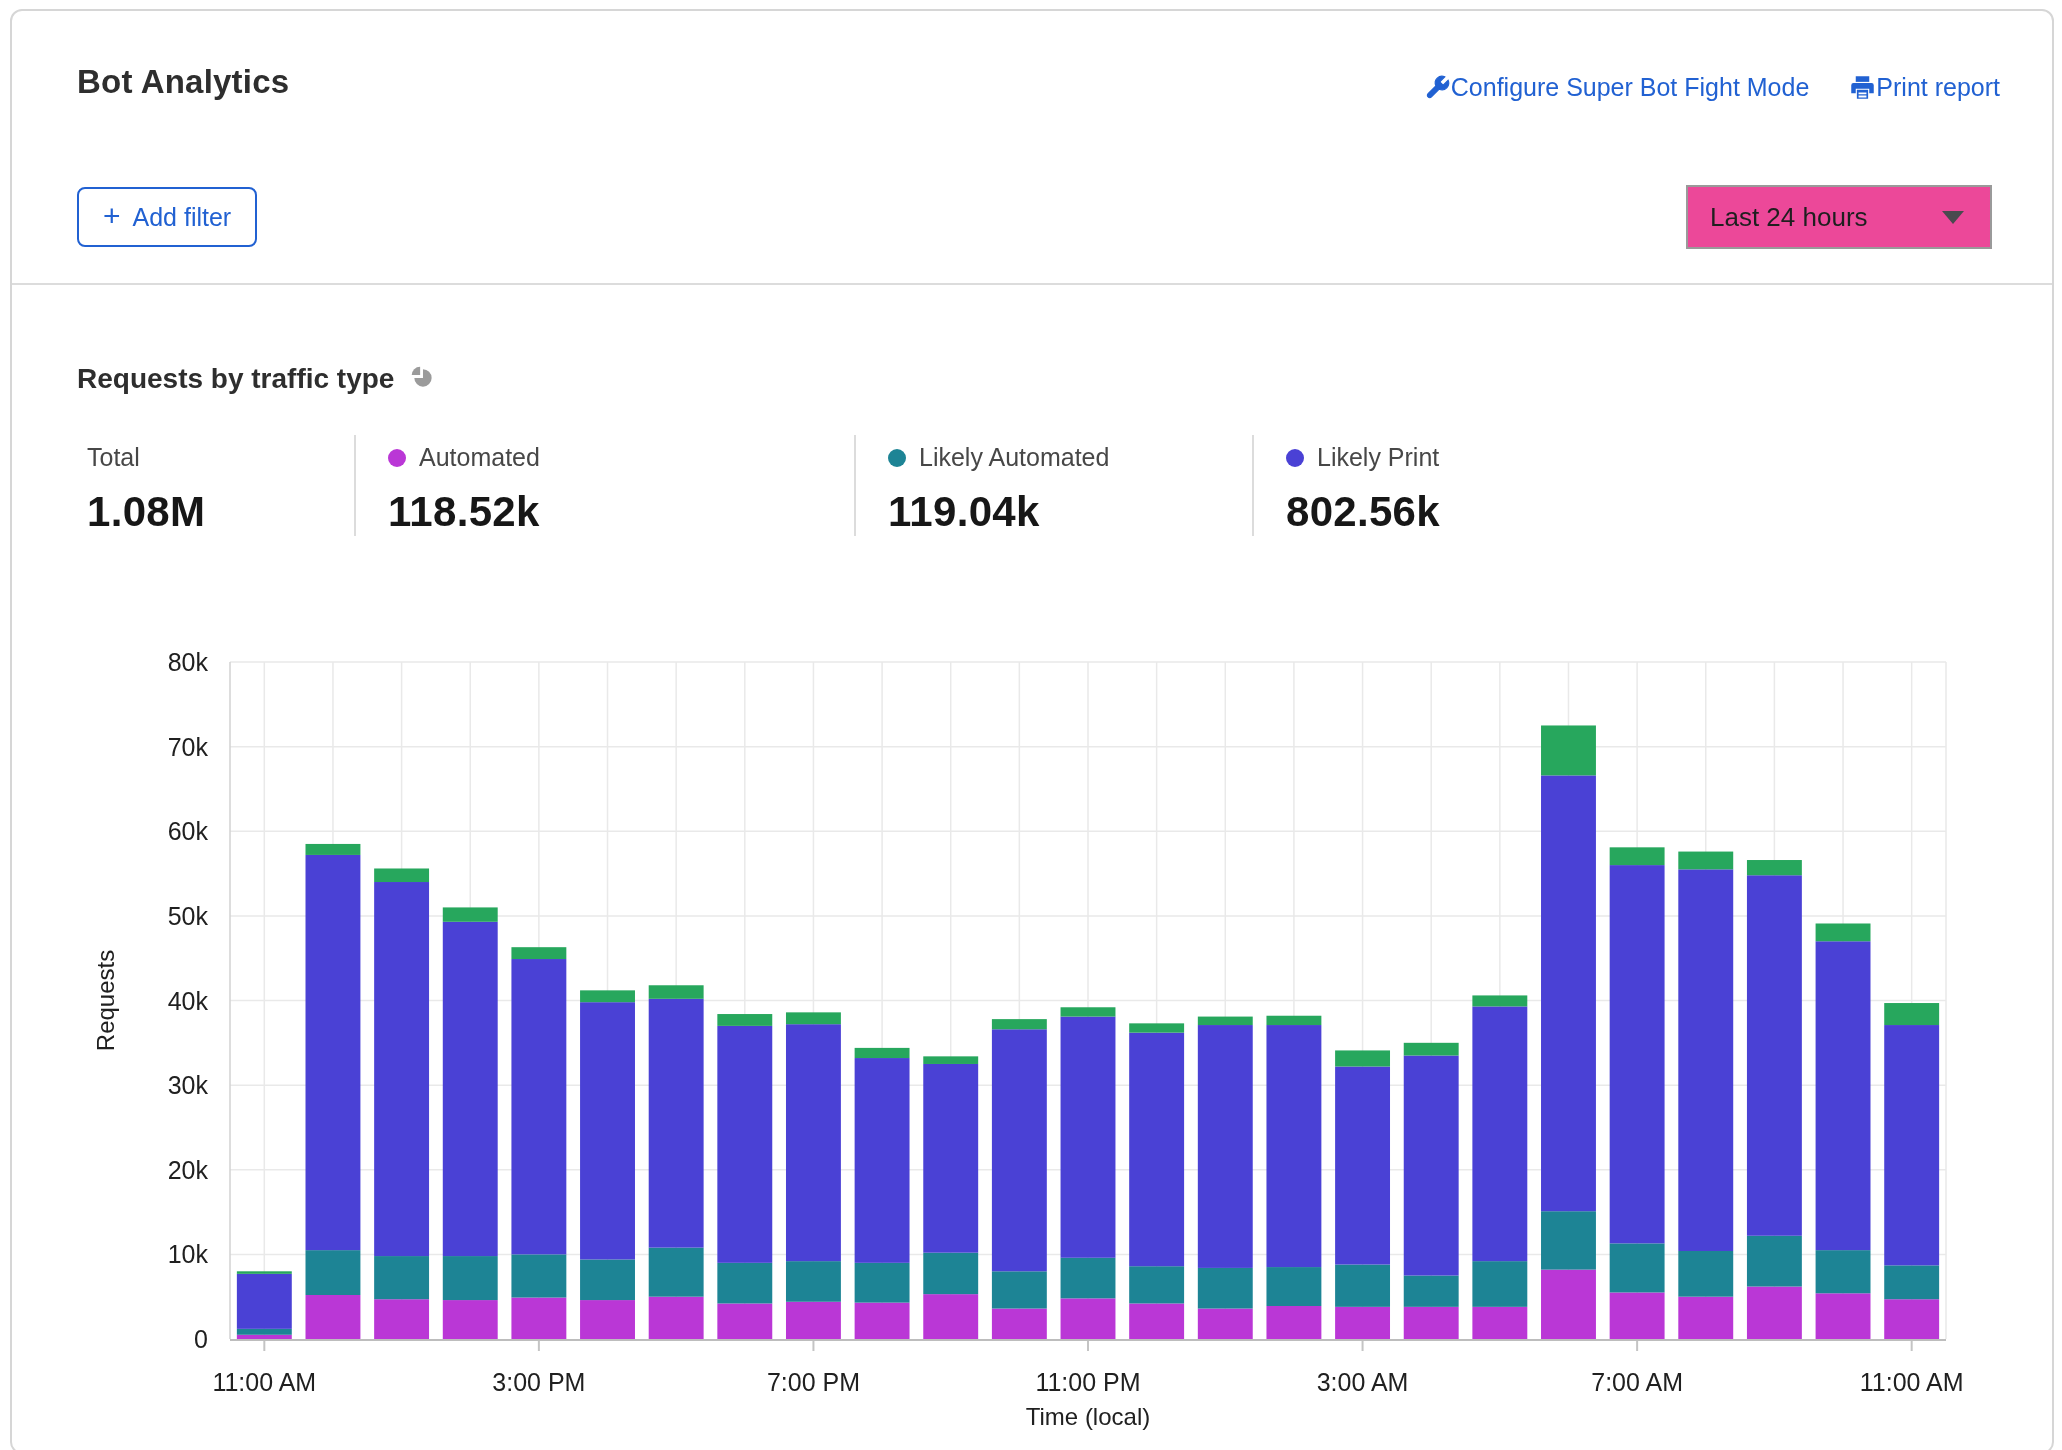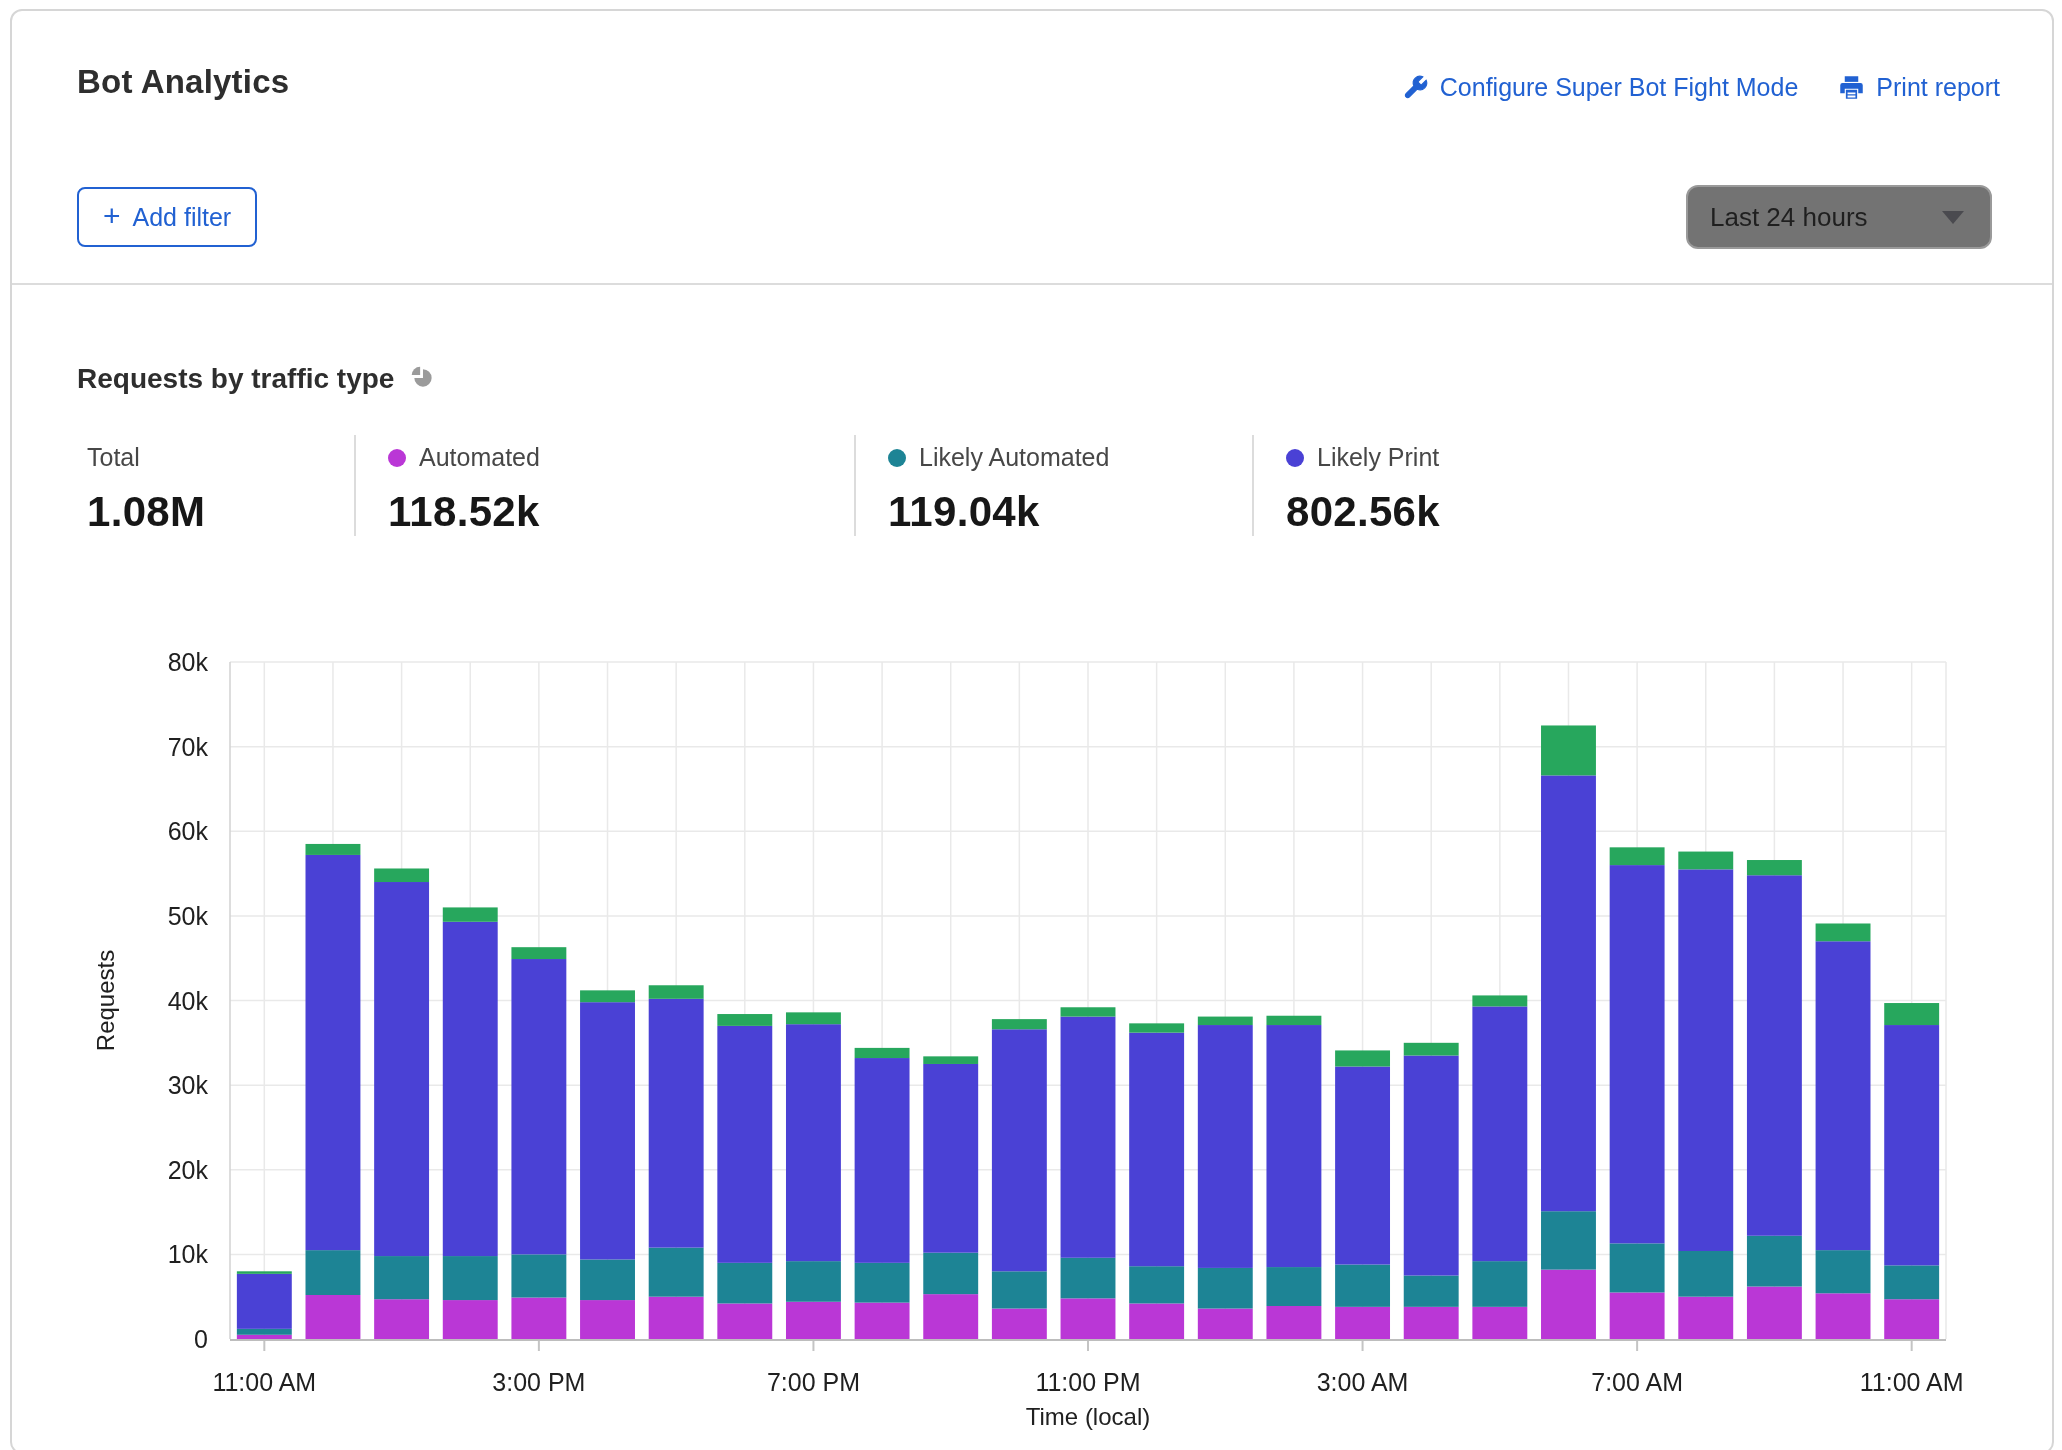--- a/index.html
+++ b/index.html
@@ -2,29 +2,29 @@
 <html><head>
 <meta charset="utf-8">
 <style>
   html,body{margin:0;padding:0;background:#fff;font-family:"Liberation Sans",sans-serif;}
   .stage{position:relative;width:2062px;height:1450px;background:#fff;overflow:hidden;}
   .card{position:absolute;left:10px;top:9px;width:2040px;height:1441px;background:#fff;
         border:2px solid #d6d6d6;border-radius:12px;}
   
   .page-title{position:absolute;left:65px;top:52px;font-size:33px;font-weight:700;color:#2e2e2e;letter-spacing:.2px;text-align:center;}
   .header-links{position:absolute;top:62px;right:52px;display:flex;align-items:center;gap:40px;}
-  .hlink{display:flex;align-items:center;gap:11px;color:#2161d2;font-size:25px;cursor:pointer;text-decoration:none;text-align:right;}
+  .hlink{display:flex;align-items:center;color:#2161d2;font-size:25px;cursor:pointer;text-decoration:none;text-align:right;}
   .hlink svg{display:block;}
   .add-filter{position:absolute;left:65px;top:176px;height:60px;display:inline-flex;align-items:center;gap:12px;
       background:#fff;border:2px solid #2161d2;border-radius:8px;color:#2161d2;font-size:25px;
       padding:0 24px;cursor:pointer;font-family:inherit;}
   .add-filter .plus{font-size:30px;font-weight:400;line-height:1;margin-top:-3px;}
   .range-select{position:absolute;top:174px;right:60px;width:306px;height:64px;border:2px solid #9a9a9a;
-      border-radius:12px;display:flex;align-items:center;justify-content:space-between;
-      padding:0 26px 0 22px;font-size:26px;color:#1f1f1f;cursor:pointer;background:#737373;box-sizing:border-box;}
+      border-radius:0;display:flex;align-items:center;justify-content:space-between;
+      padding:0 26px 0 22px;font-size:26px;color:#1f1f1f;cursor:pointer;background:#ec4899;box-sizing:border-box;}
   .caret{width:0;height:0;border-left:11px solid transparent;border-right:11px solid transparent;
       border-top:13px solid #4a4a4f;}
   .header-divider{position:absolute;left:0;top:272px;width:100%;height:0;border-top:2px solid #dcdcdc;}
   
   .section-title-row{position:absolute;left:65px;top:352px;display:flex;align-items:center;gap:16px;}
   .section-title{font-size:28px;font-weight:700;color:#2e2e2e;}
   
   .stats-row{position:absolute;left:65px;top:424px;display:flex;}
   .stat{box-sizing:border-box;padding:8px 26px 0 10px;}
   .stat + .stat{border-left:2px solid #dcdcdc;padding-left:32px;}

